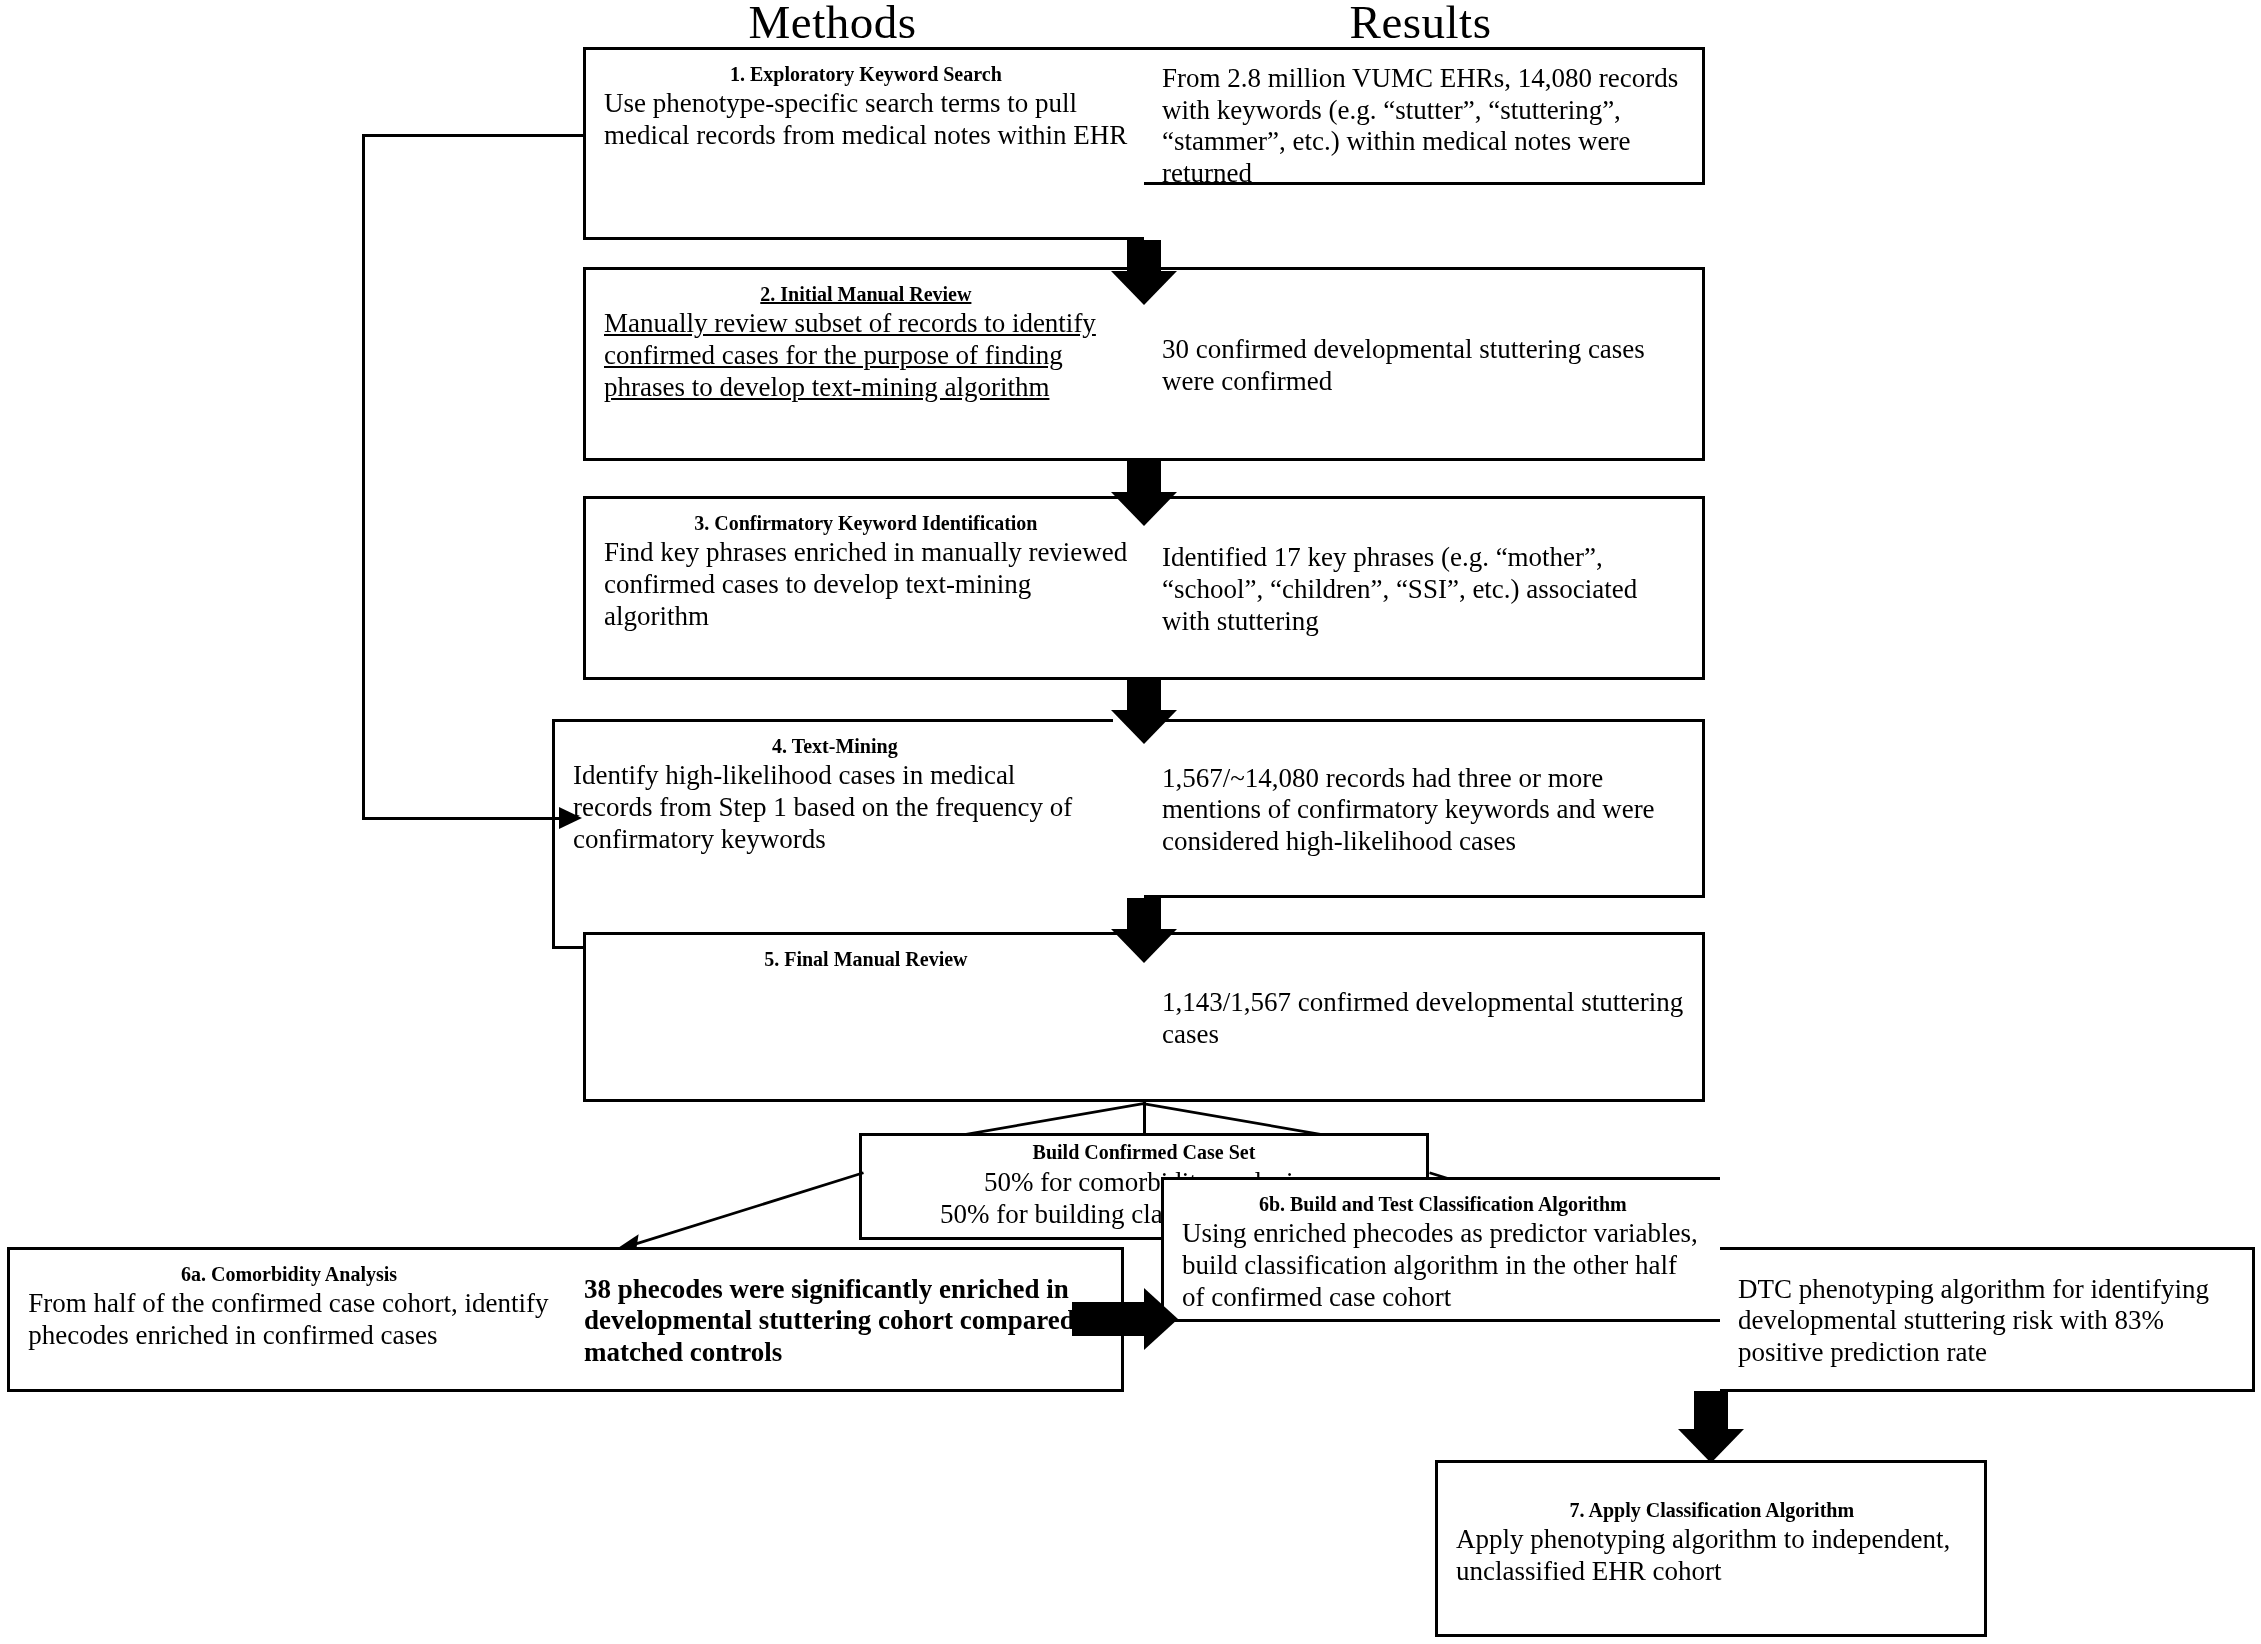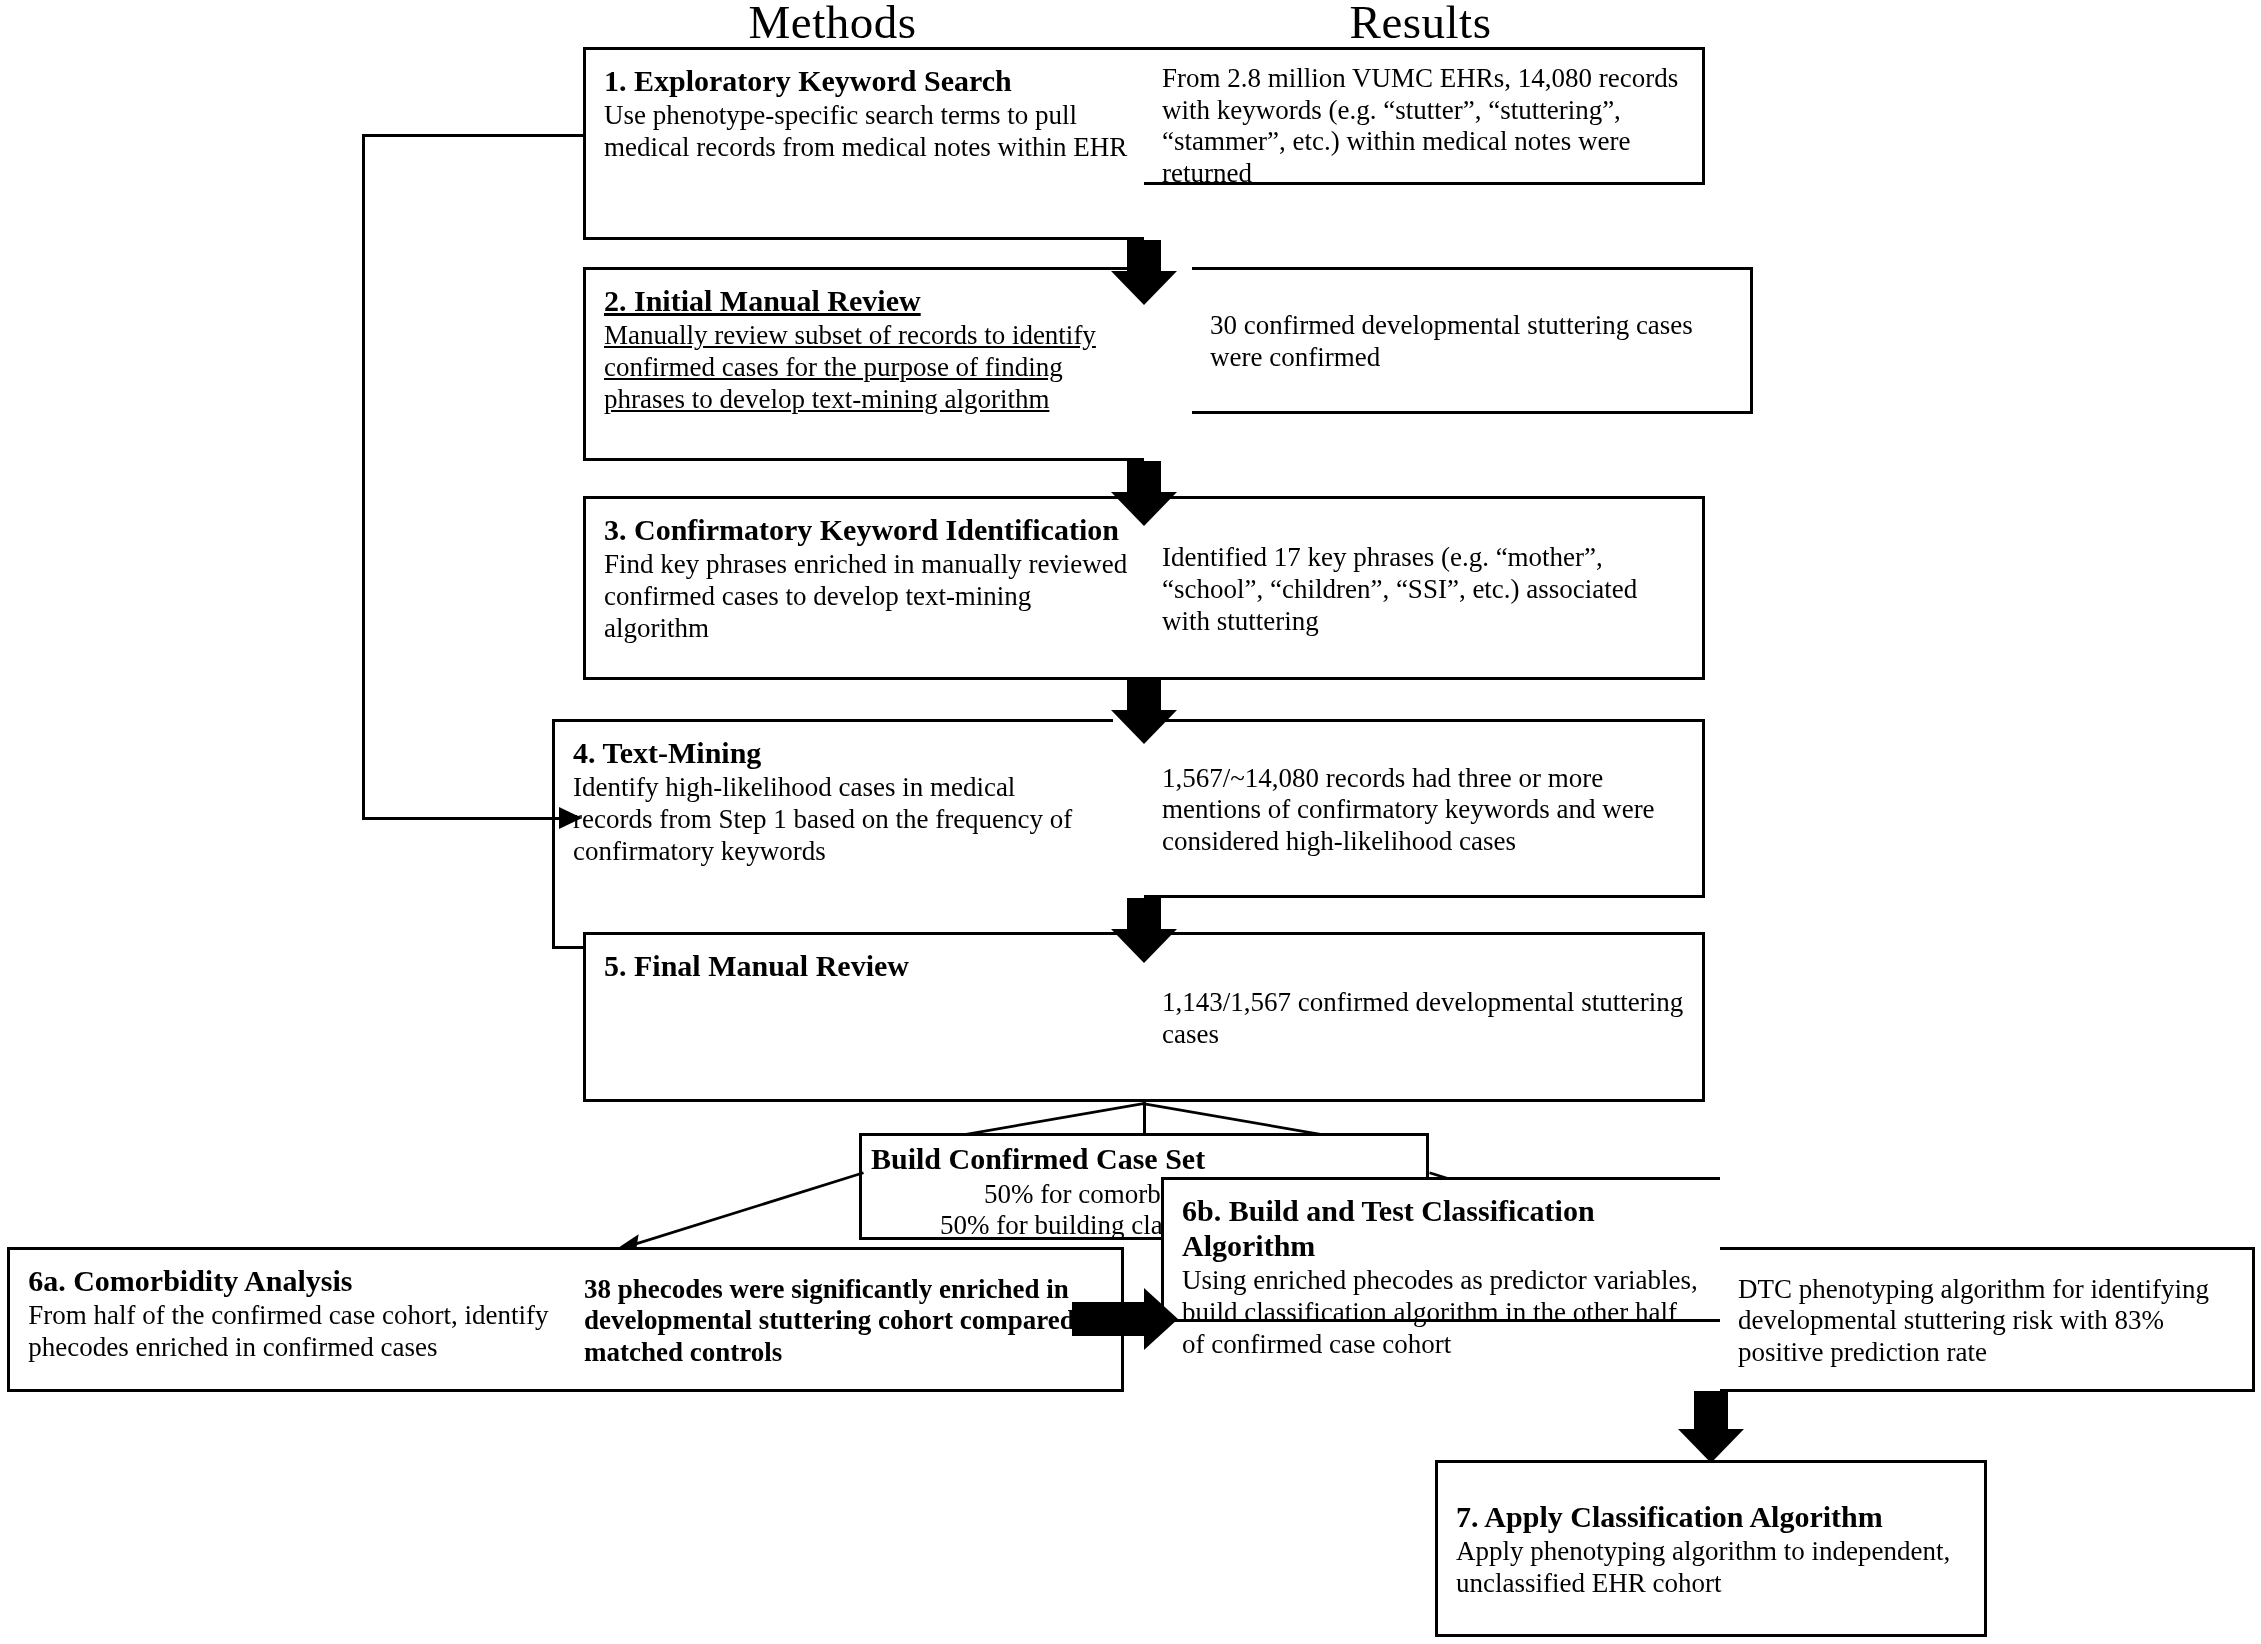--- a/index.html
+++ b/index.html
@@ -28,22 +28,22 @@
   }
   .box {
     position: absolute;
     border: 3.6px solid #000000;
     box-sizing: border-box;
     background: #ffffff;
     padding: 12.7px 16.3px 9px 18px;
   }
   .box .title {
     font-weight: bold;
-    text-align: left;
-    font-size: 30px;
+    text-align: center;
+    font-size: 20px;
     line-height: 1.18;
     margin-bottom: 1.8px;
   }
   .box .body {
     font-size: 27px;
     line-height: 1.18;
     text-align: left;
   }
   .box.bold-body .body {
     font-weight: bold;
@@ -140,21 +140,21 @@
 
   <div class="arrow-down" style="left:1105px; top:240px; width:78px; height:65px;">
     <div class="shaft" style="top:0; width:34px; height:33px;"></div>
     <div class="head" style="top:31px;"></div>
   </div>
 
   <div class="box noborder-right" style="left:583px; top:267px; width:561px; height:194px;text-decoration:underline;">
     <div class="title">2. Initial Manual Review</div>
     <div class="body">Manually review subset of records to identify confirmed cases for the purpose of finding phrases to develop text-mining algorithm</div>
   </div>
-  <div class="box noborder-left" style="left:1192px; top:267px; width:561px; height:147px;">
+  <div class="box noborder-left" style="left:1144px; top:267px; width:561px; height:194px;">
     <div class="vcenter">
       <div class="body">30 confirmed developmental stuttering cases were confirmed</div>
     </div>
   </div>
 
   <div class="arrow-down" style="left:1105px; top:461px; width:78px; height:65px;">
     <div class="shaft" style="top:0; width:34px; height:33px;"></div>
     <div class="head" style="top:31px;"></div>
   </div>
 

